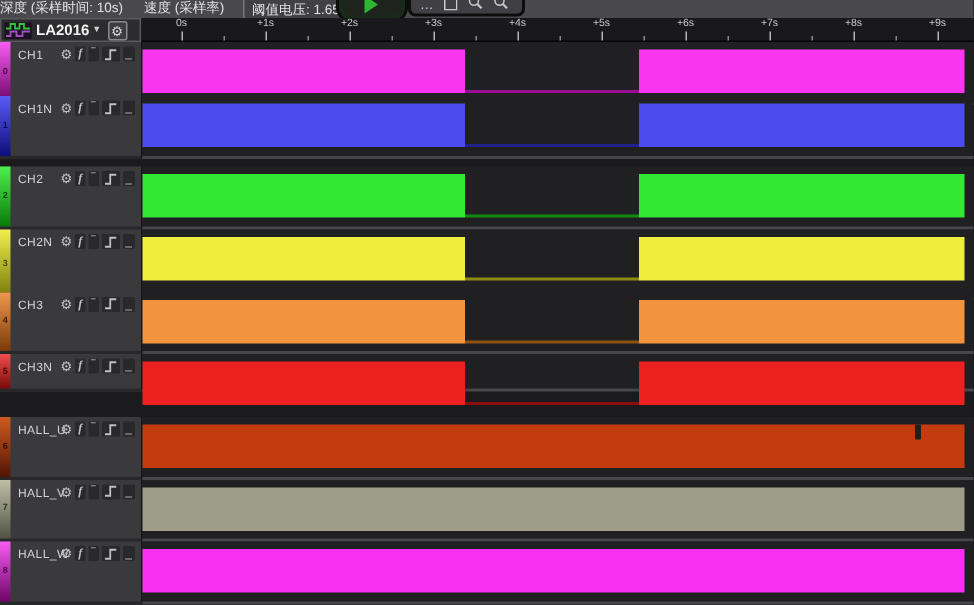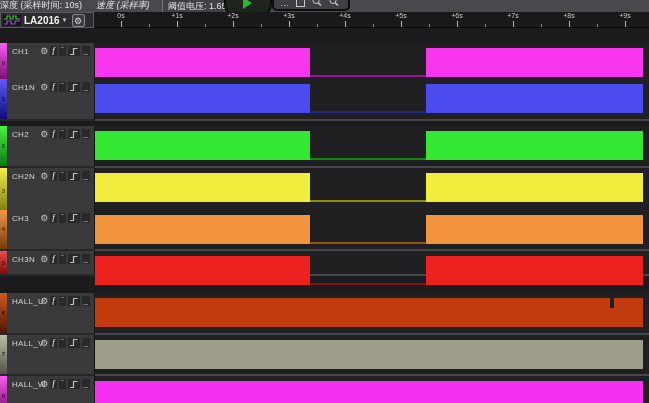--- a/index.html
+++ b/index.html
@@ -3,21 +3,21 @@
 <meta charset="utf-8">
 <style>
   html,body{margin:0;padding:0;background:#151517;}
   body{width:649px;height:403px;overflow:hidden;font-family:"Liberation Sans",sans-serif;position:relative;}
   .app{width:649px;height:403px;position:relative;background:#1b1b1d;}
 
   
   .toolbar{position:absolute;left:0;top:0;width:649px;height:12px;background:#49494d;overflow:hidden;border-bottom:1px solid #242426;}
   .tb-text{position:absolute;top:-1px;font-size:9px;color:#e2e2e2;white-space:nowrap;line-height:12px;}
   .tb-depth{left:0;}
-  .tb-speed{left:96px;font-style:italic;}
+  .tb-speed{left:96px;}
   .tb-threshold{left:162px;border:1px solid #77777b;background:#414145;padding:0 5px;height:14px;top:-3px;line-height:16px;border-radius:2px;}
   .play-btn{position:absolute;left:224px;top:-9px;width:44px;height:20px;background:#1e231e;border:2px solid #0c0c0c;border-radius:10px;box-shadow:inset 0 0 5px #123a12;}
   .play-tri{position:absolute;left:17px;top:4px;width:0;height:0;border-left:9px solid #2fb52f;border-top:6px solid transparent;border-bottom:6px solid transparent;}
   .tool-group{position:absolute;left:272px;top:-9px;width:78px;height:20px;background:#404044;border:2px solid #0d0d0d;border-radius:5px;display:flex;align-items:flex-end;gap:7px;padding:0 6px;box-sizing:border-box;}
   .tg-icon{color:#c9c9c9;font-size:9px;line-height:11px;}
   .tg-icon svg{display:block;margin-bottom:2px;}
 
   
   .header-row{position:absolute;left:0;top:12px;width:649px;height:16px;}
   .device-box{position:absolute;left:0;top:0;width:94px;height:16px;background:#2c2c2f;border:1px solid #59595d;box-sizing:border-box;display:flex;align-items:center;}
@@ -26,21 +26,21 @@
   .caret{color:#cccccc;font-size:6px;margin-left:2px;}
   .gear-btn{margin-left:4px;width:13px;height:13px;background:#3d3d41;border:1px solid #8a8a8e;border-radius:2px;color:#d5d5d5;font-size:9px;line-height:12px;text-align:center;box-sizing:border-box;}
   .ruler{position:absolute;left:95px;top:0;width:554px;height:16px;background:#19191b;border-bottom:1px solid #050505;box-sizing:border-box;}
   .rlabel{position:absolute;top:0px;width:30px;text-align:center;font-size:7px;color:#c9c9c9;}
   .rtick{position:absolute;width:1px;background:#b5b5b5;}
   .rtick.major{top:9px;height:6px;}
   .rtick.minor{top:12px;height:3px;background:#8a8a8a;}
 
   
   .rows{position:absolute;left:0;top:28px;width:649px;height:375px;}
-  .chrow{position:absolute;left:0;width:649px;margin-top:15px;}
+  .chrow{position:absolute;left:0;width:649px;}
   .chan-left{position:absolute;left:0;top:0;width:95px;height:100%;background:#3a3a3d;border-bottom:2px solid #28282a;border-right:1px solid #151517;box-sizing:border-box;}
   .strip{position:absolute;left:0;top:0;bottom:0;width:7px;}
   .strip-num{position:absolute;left:0;top:50%;transform:translateY(-50%);width:7px;text-align:center;font-size:6px;font-weight:bold;}
   .chan-label{position:absolute;left:12px;top:4px;font-size:8px;color:#d2d2d2;letter-spacing:.3px;}
   .chan-icons{position:absolute;right:4px;top:3px;display:flex;gap:2px;align-items:center;}
   .ci{font-size:8px;line-height:10px;color:#c0c0c0;}
   .ci.gear{font-size:9px;}
   .ci.boxed{background:#29292c;border-radius:1px;padding:0 2px;height:10px;display:flex;align-items:center;}
   .ci.trig-f{font-style:italic;font-family:"Liberation Serif",serif;font-weight:bold;}
   .ci svg{display:block;}

